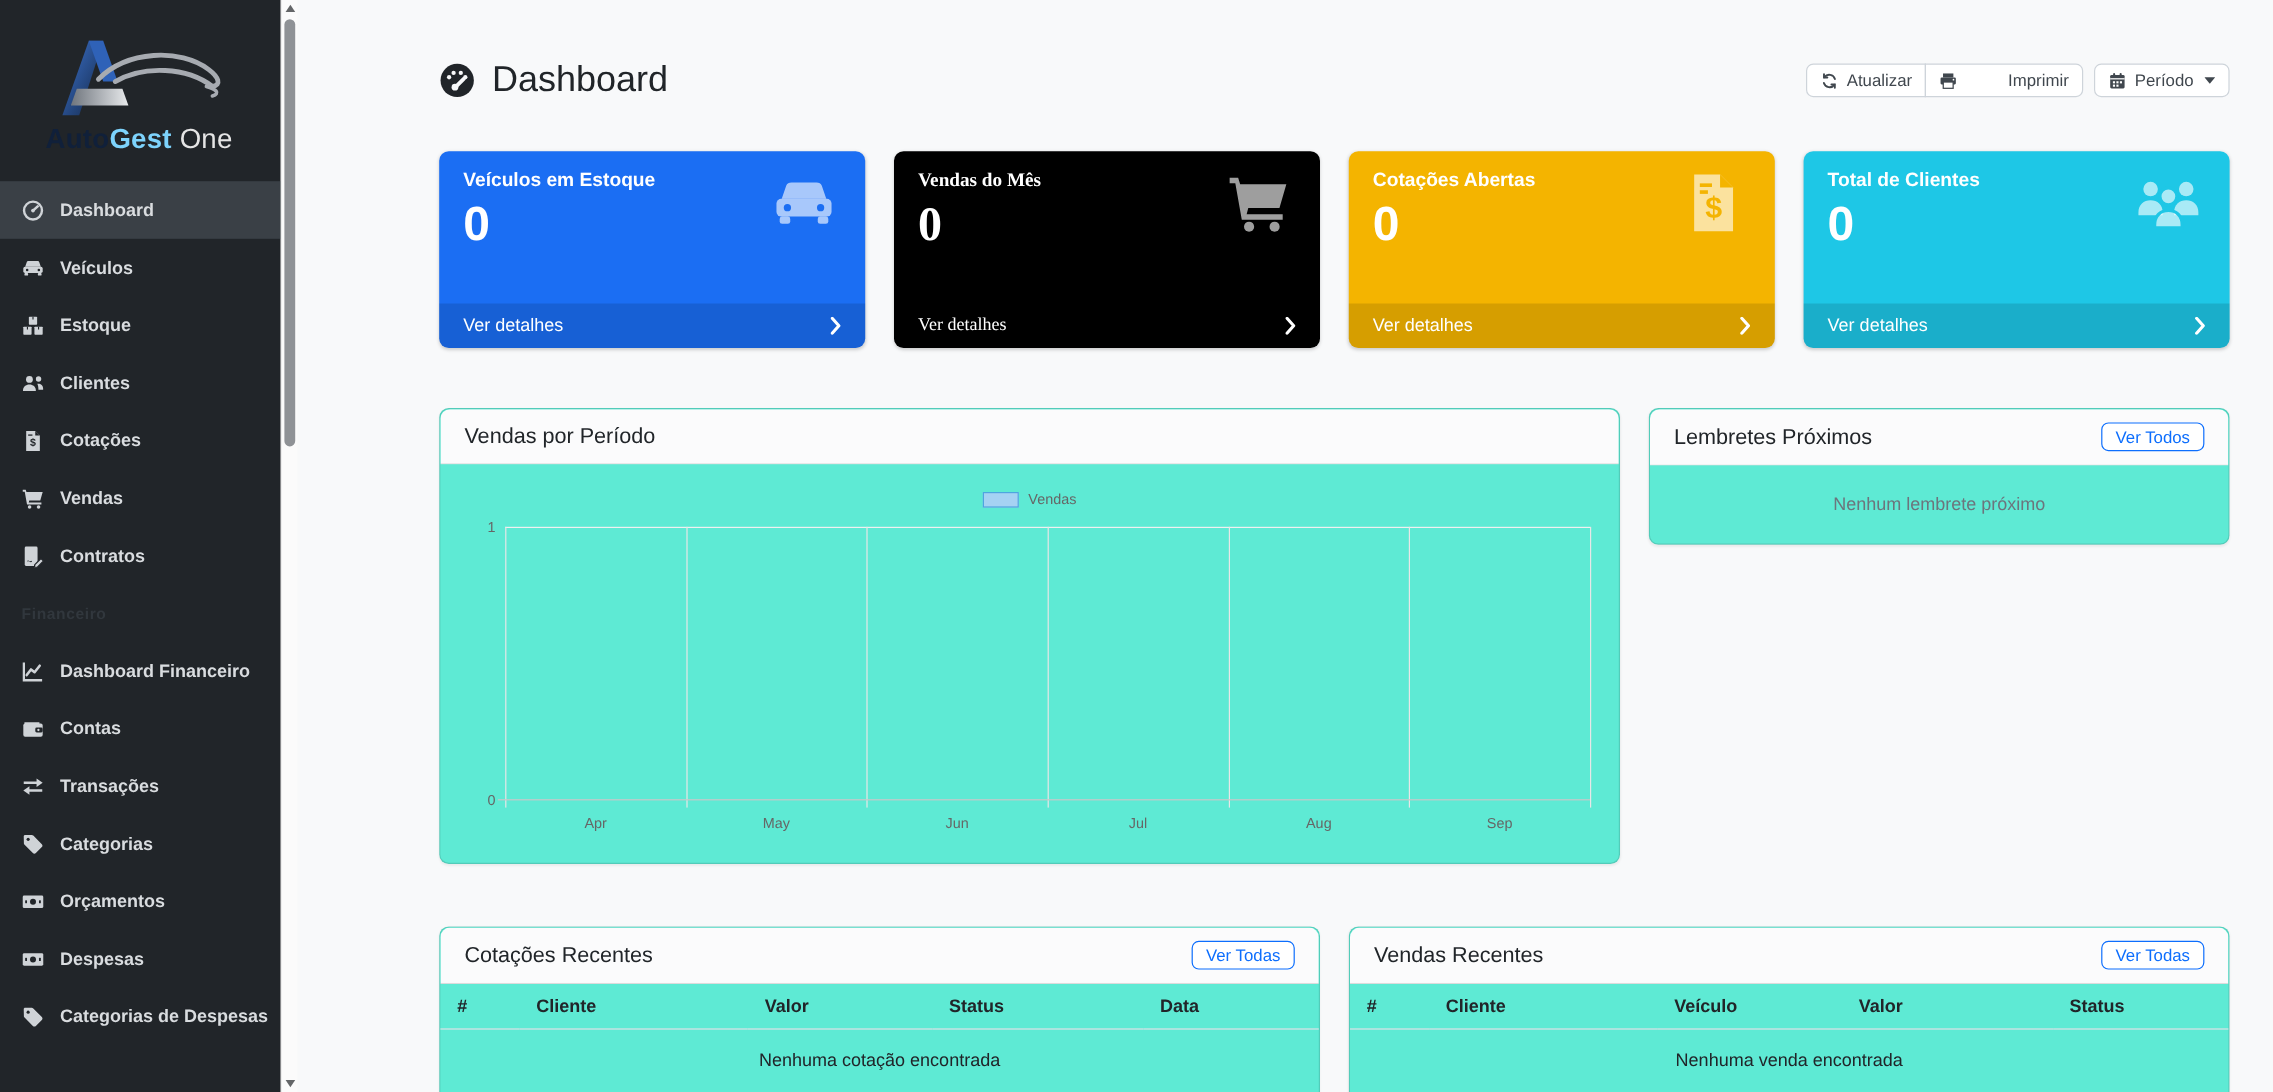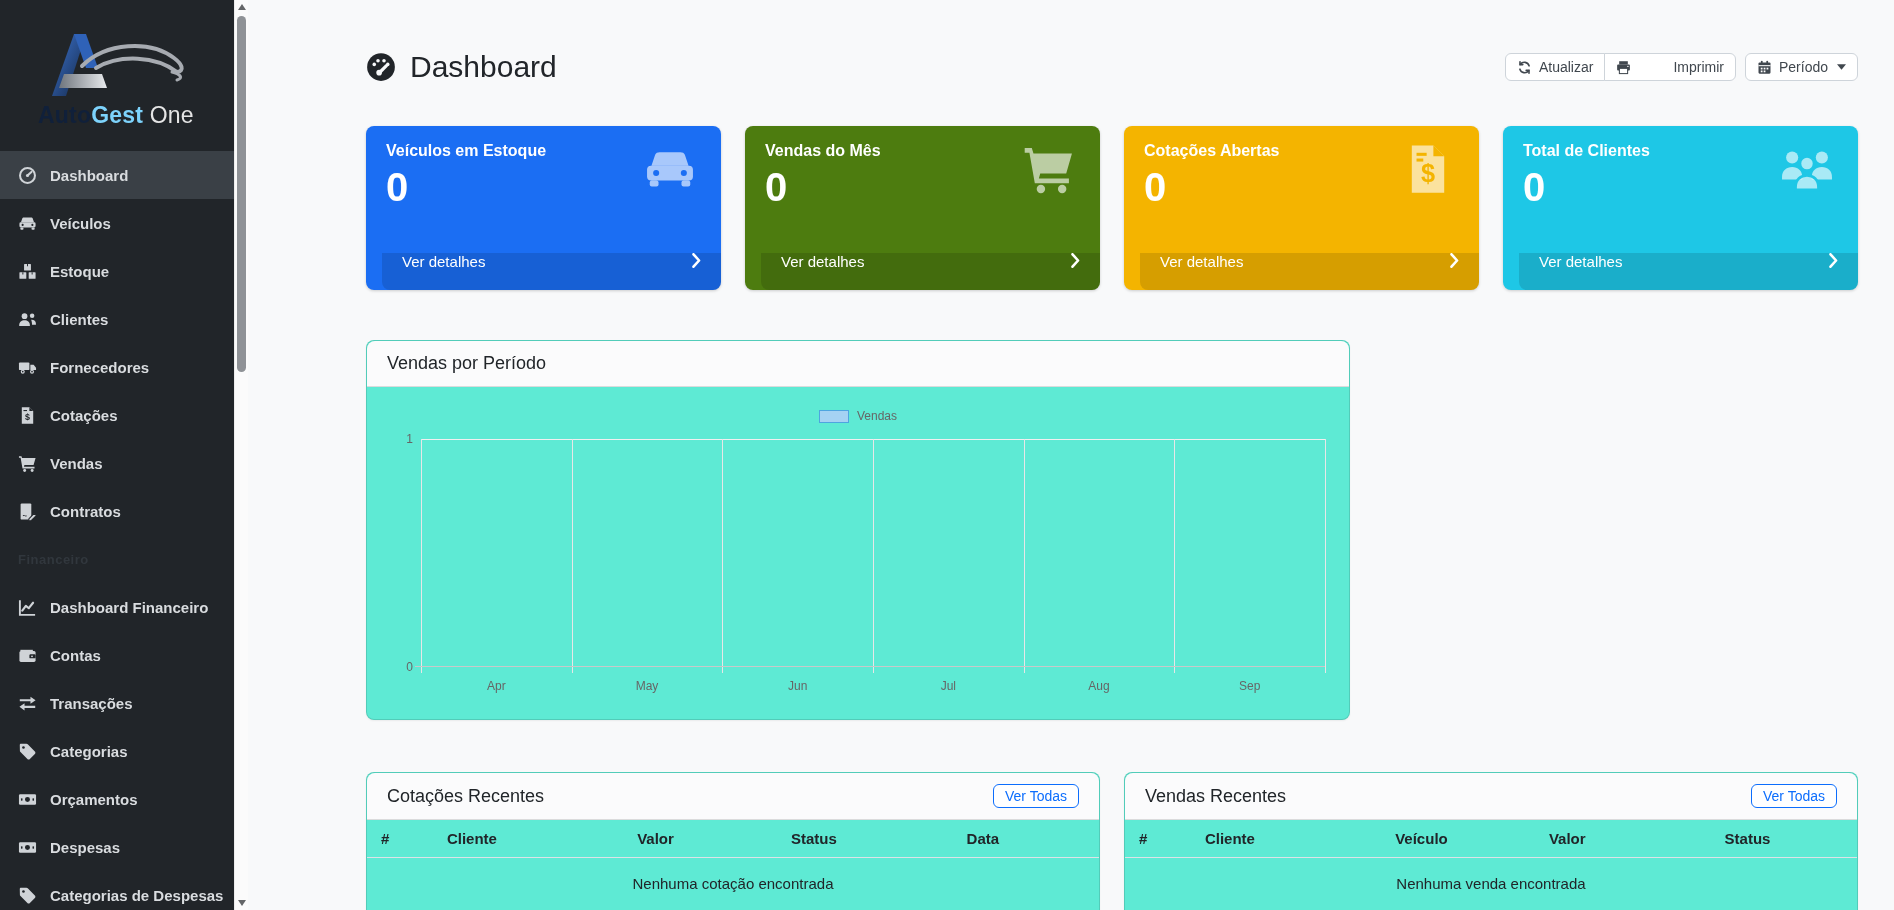--- a/index.html
+++ b/index.html
@@ -46,22 +46,22 @@
   .caret { width:9px; height:6px; margin-left:2px; }
 
   
   .stats-row { display:flex; gap:24px; margin-bottom:50px; }
   .stat-card { flex:1; height:164px; border-radius:8px; position:relative; color:#fff;
                padding:16px 20px; box-shadow:0 1px 3px rgba(0,0,0,.18); }
   .stat-title { font-size:16px; font-weight:700; }
   .stat-value { font-size:40px; font-weight:600; margin-top:4px; line-height:1.15; }
   .stat-icon { position:absolute; top:16px; right:22px; width:58px; height:54px; color:rgba(255,255,255,.62); }
   .stat-icon svg { width:100%; height:100%; }
-  .stat-footer { position:absolute; left:16px; right:0; bottom:0; height:37px; background:rgba(0,0,0,.12);
-                 border-radius:0 0 8px 8px; display:flex; justify-content:space-between; align-items:flex-start;
+  .stat-footer { position:absolute; left:0; right:0; bottom:0; height:37px; background:rgba(0,0,0,.12);
+                 border-radius:0 0 8px 8px; display:flex; justify-content:space-between; align-items:center;
                  padding:0 20px; font-size:15px; cursor:pointer; }
   .chev { width:9px; height:15px; }
   .knock { fill:var(--cc,#212529); }
 
   
   .card { background:#5eead4; border:1px solid rgba(0,0,0,.125); border-radius:8px; box-shadow:0 1px 2px rgba(0,0,0,.06); }
   .card-header { display:flex; justify-content:space-between; align-items:center; padding:11px 20px;
                  background:#fbfbfc; border-bottom:1px solid rgba(0,0,0,.125); border-radius:8px 8px 0 0; min-height:46px; }
   .card-title { font-size:18px; font-weight:500; color:#212529; }
   .btn-outline { background:#fff; border:1px solid #0d6efd; color:#0d6efd; font-size:14px; padding:3px 11px;
@@ -159,33 +159,20 @@
     <div class="nav-item">
       <span class="nv-icon">
           <svg viewBox="0 0 16 16" fill="currentColor">
             <circle cx="5.5" cy="5.2" r="2.4"></circle>
             <path d="M1 12.8 c0-2.5 2-4.1 4.5-4.1 s4.5 1.6 4.5 4.1 v.6 H1 Z"></path>
             <circle cx="11.9" cy="4.9" r="1.9"></circle>
             <path d="M11 8.3 c2.3-.3 4.1 1.1 4.1 3.3 v.9 h-3.3 c0-1.7-.2-3.1-.8-4.2 Z"></path>
           </svg>
         </span>
       <span>Clientes</span>
-    </div>
-    <div class="nav-item">
-      <span class="nv-icon">
-          <svg viewBox="0 0 16 16" fill="currentColor">
-            <rect x="0.8" y="3.8" width="8.8" height="6.4" rx="0.8"></rect>
-            <path d="M10.4 5.6 h2.3 c.3 0 .6.1.8.4 l1.5 1.9 c.2.2.2.4.2.7 v1.6 h-4.8 Z"></path>
-            <circle cx="4" cy="11.5" r="1.7"></circle>
-            <circle cx="11.8" cy="11.5" r="1.7"></circle>
-            <circle class="knock" cx="4" cy="11.5" r="0.7"></circle>
-            <circle class="knock" cx="11.8" cy="11.5" r="0.7"></circle>
-          </svg>
-        </span>
-      <span>Fornecedores</span>
     </div>
     <div class="nav-item">
       <span class="nv-icon">
           <svg viewBox="0 0 16 16" fill="currentColor">
             <path d="M3.2 1 h6.4 l3.2 3.2 V15 H3.2 Z"></path>
             <path class="knock" d="M9.6 1 v3.2 h3.2 Z"></path>
             <rect class="knock" x="4.6" y="3.4" width="3" height="0.9"></rect>
             <text class="knock" x="8" y="11.6" font-size="7.5" font-weight="bold" text-anchor="middle" font-family="Liberation Sans, sans-serif">$</text>
           </svg>
         </span>
@@ -372,21 +359,21 @@
             <circle class="knock" cx="12.1" cy="9.2" r="0.9"></circle>
           </svg></span>
       <div class="stat-footer">
         <span>Ver detalhes</span>
         <svg class="chev" viewBox="0 0 8 14" fill="none" stroke="#fff" stroke-width="2.4" stroke-linecap="round" stroke-linejoin="round">
             <path d="M1.2 1.2 L6.4 7 L1.2 12.8"></path>
           </svg>
       </div>
     </div>
 
-    <div class="stat-card" style="background: #4d7c0f; --cc: #1e7e4a;">
+    <div class="stat-card" style="background: #000000; font-family: Liberation Serif, serif; --cc: #1e7e4a;">
       <div class="stat-title">Vendas do Mês</div>
       <div class="stat-value">0</div>
       <span class="stat-icon"><svg viewBox="0 0 16 16" fill="currentColor">
             <path d="M0.8 1.8 h2.1 l.5 1.6 h11.4 l-1.7 5.9 H5.4 L5 10.8 h8.9 v1.4 H3.8 L2.2 3.2 H0.8 Z"></path>
             <circle cx="5.6" cy="13.9" r="1.25"></circle>
             <circle cx="11.9" cy="13.9" r="1.25"></circle>
           </svg></span>
       <div class="stat-footer">
         <span>Ver detalhes</span>
         <svg class="chev" viewBox="0 0 8 14" fill="none" stroke="#fff" stroke-width="2.4" stroke-linecap="round" stroke-linejoin="round">
@@ -463,20 +450,27 @@
             <span>May</span>
             <span>Jun</span>
             <span>Jul</span>
             <span>Aug</span>
             <span>Sep</span>
           </div>
         </div>
       </div>
     </div>
 
+    <div class="card reminders-card">
+      <div class="card-header">
+        <span class="card-title">Lembretes Próximos</span>
+        <button class="btn-outline">Ver Todos</button>
+      </div>
+      <div class="reminders-body">Nenhum lembrete próximo</div>
+    </div>
   </div>
 
   <div class="tables-row">
 
     <div class="card table-card">
       <div class="card-header">
         <span class="card-title">Cotações Recentes</span>
         <button class="btn-outline">Ver Todas</button>
       </div>
       <table>

